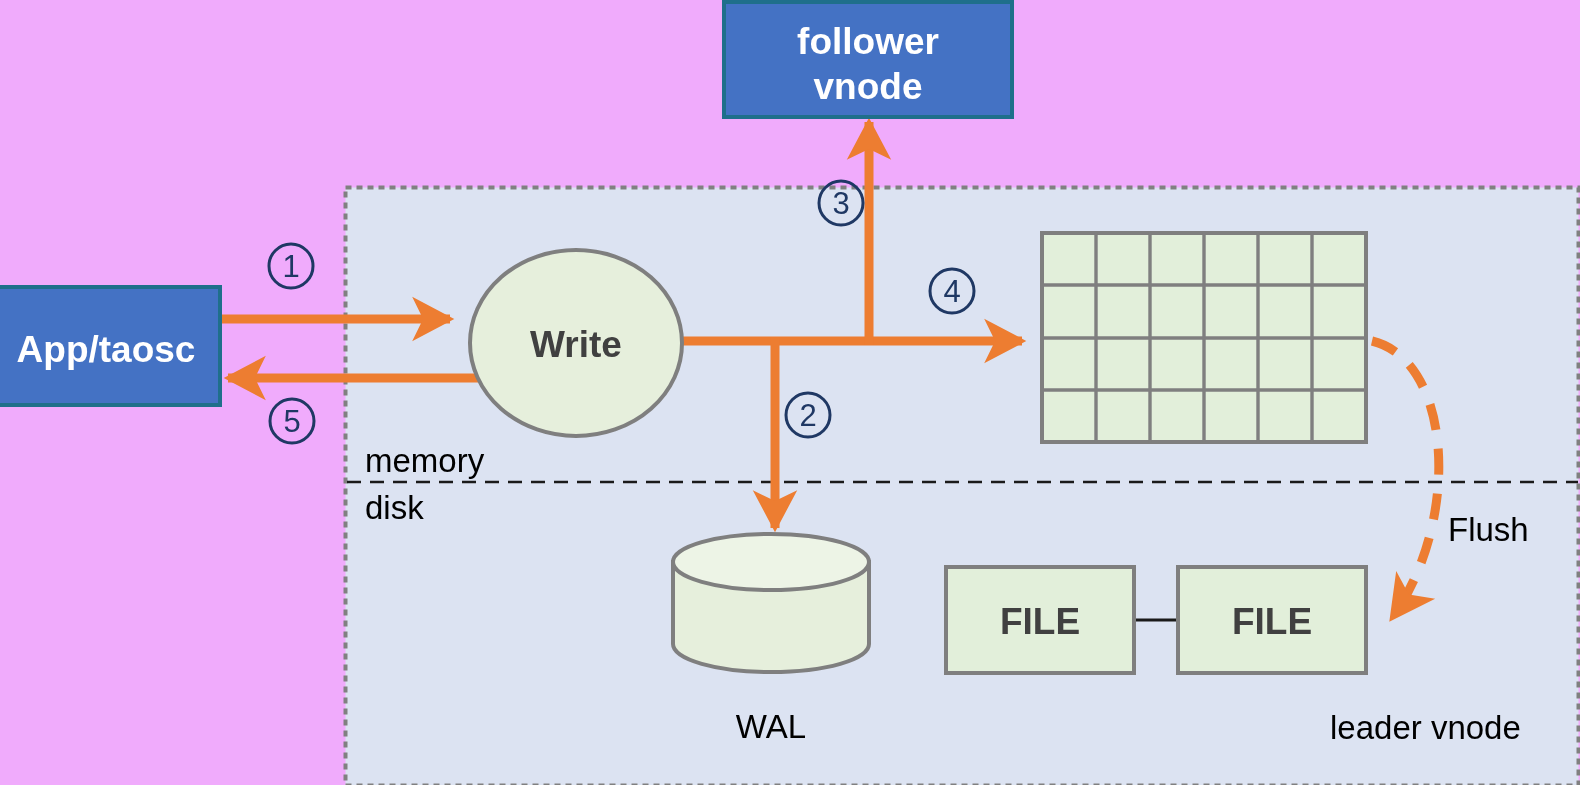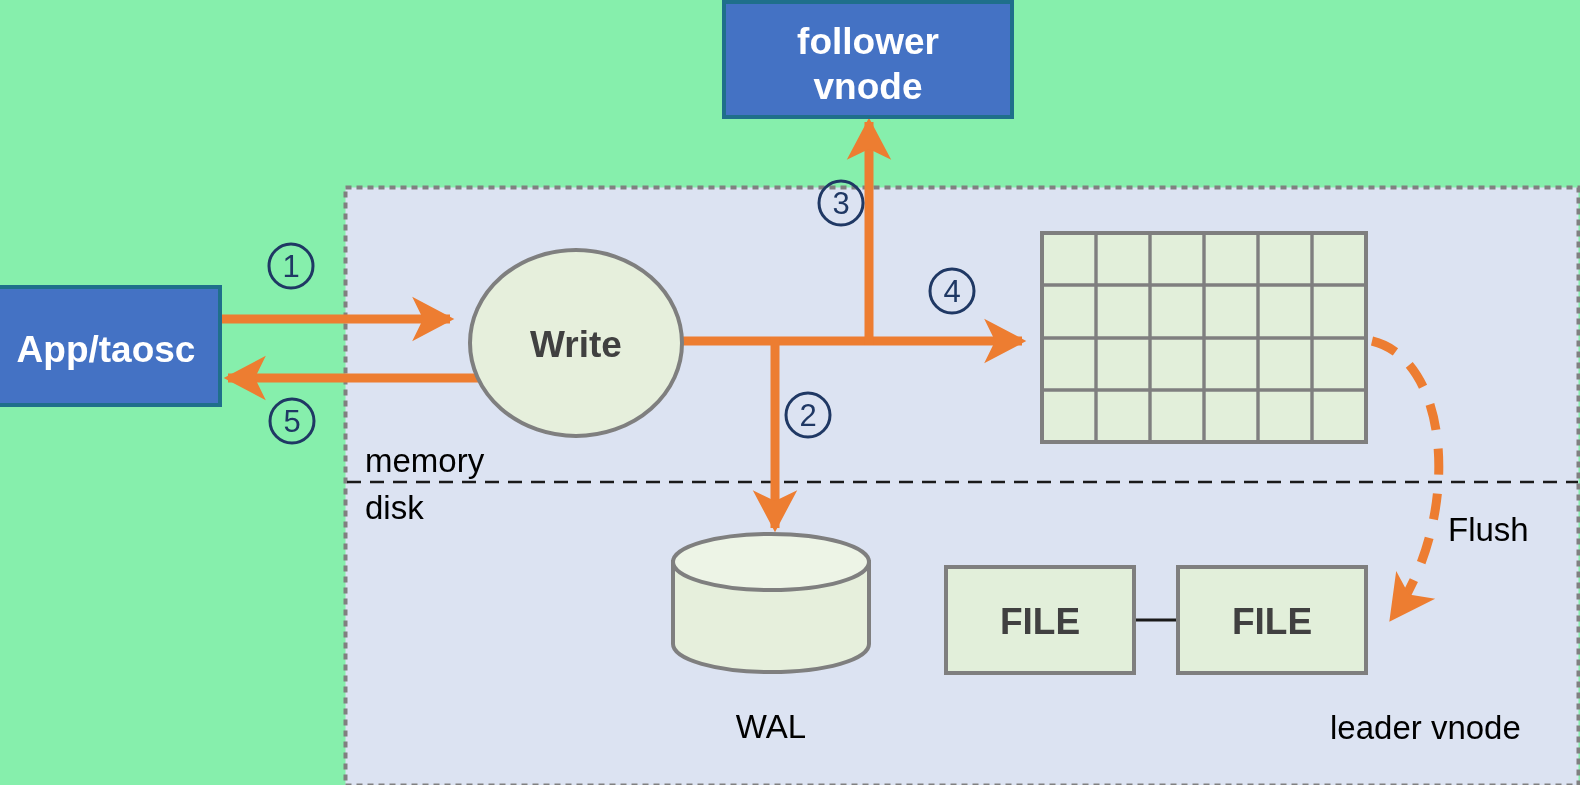--- a/index.html
+++ b/index.html
@@ -1,21 +1,21 @@
 <!DOCTYPE html>
 <html><head>
 <meta charset="utf-8">
 <style>
   html,body{margin:0;padding:0;background:#000;}
   body{
     width:1580px;height:785px;
     font-family:"Liberation Sans","DejaVu Sans",sans-serif;
     overflow:hidden;position:relative;
   }
-  #stage{position:absolute;inset:0;width:1580px;height:785px;background:#86efac;}
+  #stage{position:absolute;inset:0;width:1580px;height:785px;background:#f0abfc;}
   svg#diagram{position:absolute;left:0;top:0;width:1580px;height:785px;display:block;}
   .box-text{font-weight:bold;fill:#ffffff;font-size:37px;}
   .shape-text{font-weight:bold;fill:#404040;font-size:37px;}
   .plain-text{fill:#000000;font-size:33px;font-weight:normal;}
   .step-num{fill:none;stroke:#1F3864;stroke-width:3;}
   .step-txt{fill:#1F3864;font-size:31px;font-weight:normal;}
 </style>
 </head>
 <body>
 

